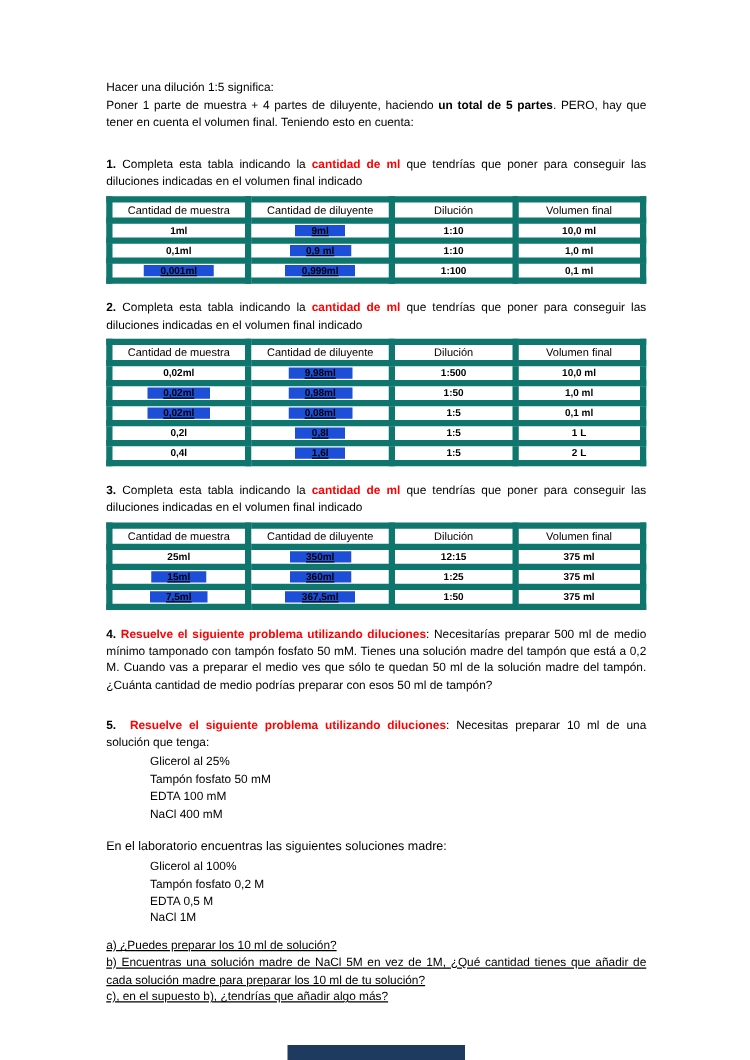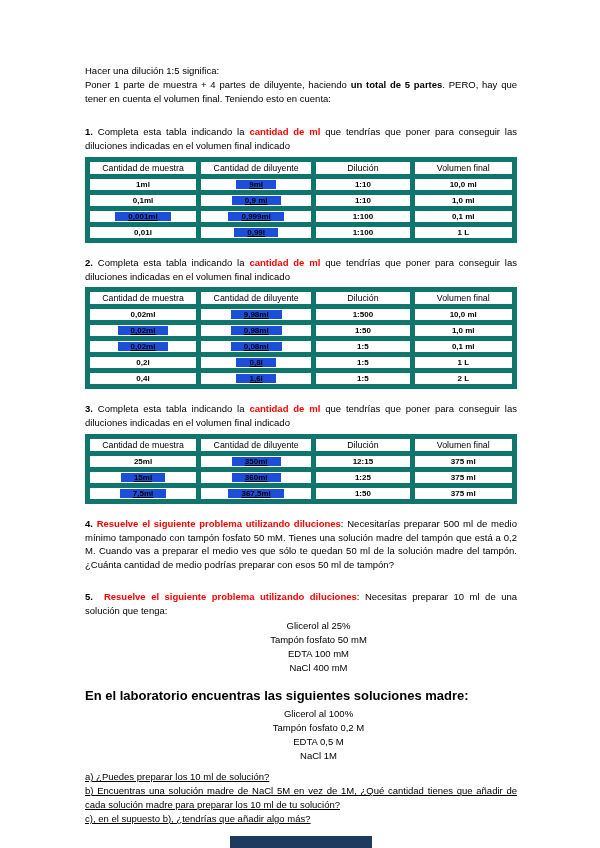--- a/index.html
+++ b/index.html
@@ -38,22 +38,22 @@
   .dtable th, .dtable td {
     border: 5px solid #0f766e;
     text-align: center;
     padding: 1px 2px;
     overflow: hidden;
     white-space: nowrap;
   }
   .dtable th { font-size: 8.8px; font-weight: normal; height: 17px; }
   .dtable td { font-size: 8px; font-weight: bold; height: 14px; }
   .list { font-size: 9.5px; line-height: 1.45; margin: 0 0 0 35px; }
-  .list div { margin: 0; text-align: center; }
-  .labintro { margin: 12px 0 2px 0; font-size: 13px; line-height: 1.45; font-weight: bold; }
+  .list div { margin: 0; }
+  .labintro { margin: 12px 0 2px 0; font-size: 10px; line-height: 1.45; }
   .subq { font-size: 9.5px; line-height: 1.45; margin: 0; text-align: justify; text-decoration: underline; }
   .subq.first { margin-top: 8px; }
   .viewer-toolbar {
     position: absolute;
     left: 230px; bottom: 0;
     width: 142px; height: 12px;
     background: #1e3a5f;
   }
 </style>
 </head>
@@ -92,26 +92,20 @@
         <td><span class="hl">0,9 ml</span></td>
         <td><span>1:10</span></td>
         <td><span>1,0 ml</span></td>
       </tr>
       <tr>
         <td><span class="hl">0,001ml</span></td>
         <td><span class="hl">0,999ml</span></td>
         <td><span>1:100</span></td>
         <td><span>0,1 ml</span></td>
       </tr>
-      <tr>
-        <td><span>0,01l</span></td>
-        <td><span class="hl">0,99l</span></td>
-        <td><span>1:100</span></td>
-        <td><span>1 L</span></td>
-      </tr>
     </tbody>
   </table>
 
   <p class="para tight"><b>2.</b><span> Completa esta tabla indicando la </span><b class="red">cantidad de ml</b><span> que tendrías que poner para conseguir las diluciones indicadas en el volumen final indicado</span></p>
 
   <table class="dtable">
     <colgroup>
         <col style="width:26%">
         <col style="width:27%">
         <col style="width:23%">

